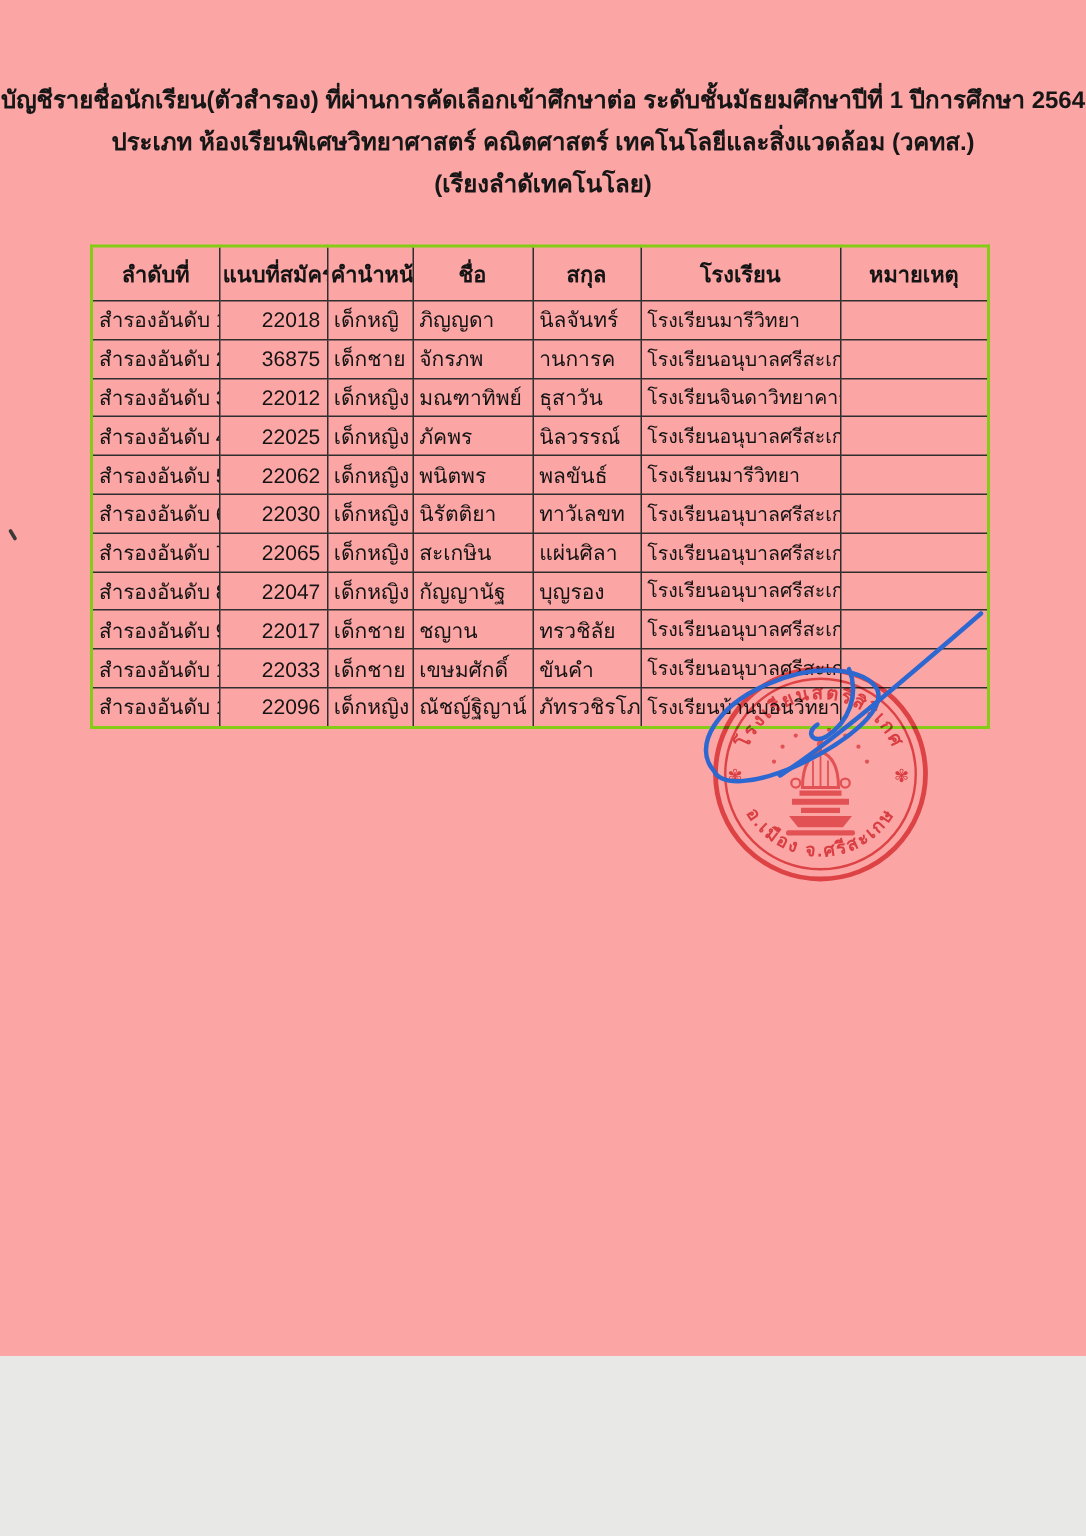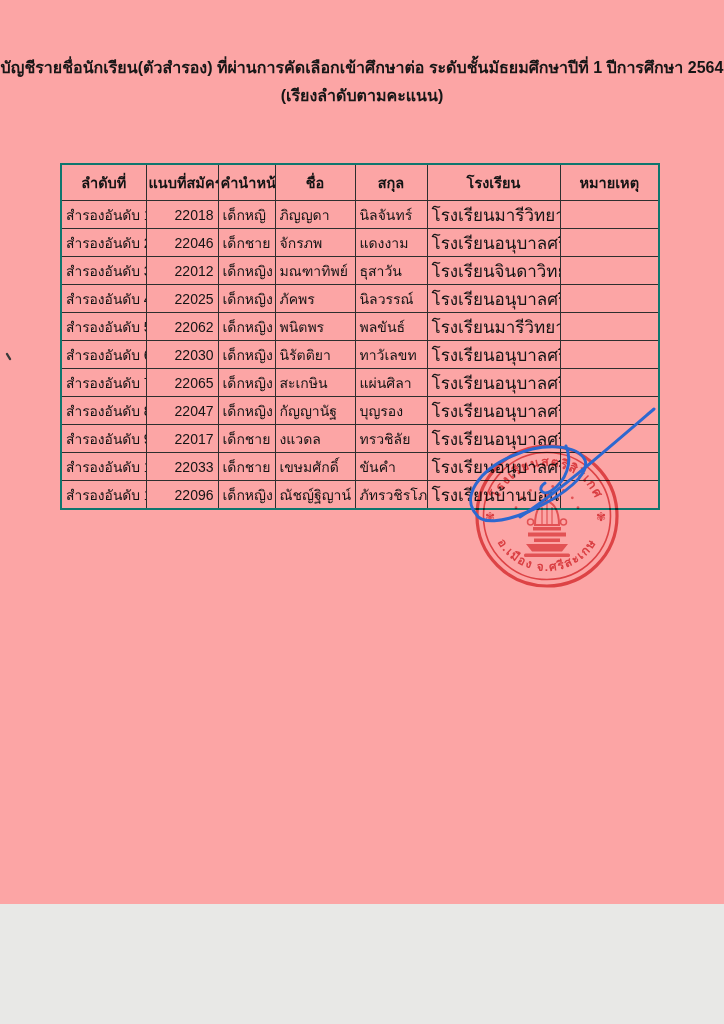--- a/index.html
+++ b/index.html
@@ -15,42 +15,43 @@
   
   table.doc{
     position:absolute;left:60px;top:163px;width:598px;
     border-collapse:collapse;table-layout:fixed;
     font-size:14px;color:#141414;
   }
   table.doc th,table.doc td{
     border:1.5px solid #2e2e2e;
     padding:0 4px;overflow:hidden;white-space:nowrap;
   }
-  table.doc{border:2px solid #0f766e;}
+  table.doc{border:2px solid #84cc16;}
   table.doc th{height:35px;font-size:14.5px;font-weight:bold;text-align:center;padding:0 2px;}
   table.doc td{height:24.8px;font-weight:normal;}
   td.c-rank{text-align:center;font-size:13.8px;}
   td.c-no{text-align:right;}
   td.c-title,td.c-first,td.c-last{text-align:left;}
-  td.c-school{text-align:left;font-size:17px;padding:0 3px;}
+  td.c-school{text-align:left;font-size:13px;padding:0 3px;}
   td.c-note{background:transparent;}
   
   .stamp{position:absolute;left:470px;top:441px;width:154px;height:150px;
          mix-blend-mode:multiply;opacity:.9;}
   
   .overlay{position:absolute;left:0;top:0;width:724px;height:1024px;pointer-events:none;}
 </style>
 </head>
 <body>
 
 <div class="page">
 
   <div class="titles">
     <div class="title-line">บัญชีรายชื่อนักเรียน(ตัวสำรอง) ที่ผ่านการคัดเลือกเข้าศึกษาต่อ ระดับชั้นมัธยมศึกษาปีที่ 1 ปีการศึกษา 2564</div>
-    <div class="title-line">(เรียงลำดับตามคะแนน)</div>
+    <div class="title-line">ประเภท ห้องเรียนพิเศษวิทยาศาสตร์  คณิตศาสตร์ เทคโนโลยีและสิ่งแวดล้อม (วคทส.)</div>
+    <div class="title-line">(เรียงลำดัเทคโนโลย)</div>
   </div>
 
   <table class="doc">
     <colgroup>
       <col style="width:85px">
         <col style="width:72px">
         <col style="width:57px">
       <col style="width:80px">
         <col style="width:72px">
         <col style="width:133px">
@@ -73,24 +74,24 @@
       <td class="c-no">22018</td>
       <td class="c-title">เด็กหญิ</td>
       <td class="c-first">ภิญญดา</td>
       <td class="c-last">นิลจันทร์</td>
       <td class="c-school">โรงเรียนมารีวิทยา</td>
       <td class="c-note"></td>
     </tr>
 
     <tr>
       <td class="c-rank">สำรองอันดับ 2</td>
-      <td class="c-no">22046</td>
+      <td class="c-no">36875</td>
       <td class="c-title">เด็กชาย</td>
       <td class="c-first">จักรภพ</td>
-      <td class="c-last">แดงงาม</td>
+      <td class="c-last">านการค</td>
       <td class="c-school">โรงเรียนอนุบาลศรีสะเกษ</td>
       <td class="c-note"></td>
     </tr>
 
     <tr>
       <td class="c-rank">สำรองอันดับ 3</td>
       <td class="c-no">22012</td>
       <td class="c-title">เด็กหญิง</td>
       <td class="c-first">มณฑาทิพย์</td>
       <td class="c-last">ธุสาวัน</td>
@@ -145,21 +146,21 @@
       <td class="c-first">กัญญานัฐ</td>
       <td class="c-last">บุญรอง</td>
       <td class="c-school">โรงเรียนอนุบาลศรีสะเกษ</td>
       <td class="c-note"></td>
     </tr>
 
     <tr>
       <td class="c-rank">สำรองอันดับ 9</td>
       <td class="c-no">22017</td>
       <td class="c-title">เด็กชาย</td>
-      <td class="c-first">งแวดล</td>
+      <td class="c-first">ชญาน</td>
       <td class="c-last">ทรวชิลัย</td>
       <td class="c-school">โรงเรียนอนุบาลศรีสะเกษ</td>
       <td class="c-note"></td>
     </tr>
 
     <tr>
       <td class="c-rank">สำรองอันดับ 10</td>
       <td class="c-no">22033</td>
       <td class="c-title">เด็กชาย</td>
       <td class="c-first">เขษมศักดิ์</td>

